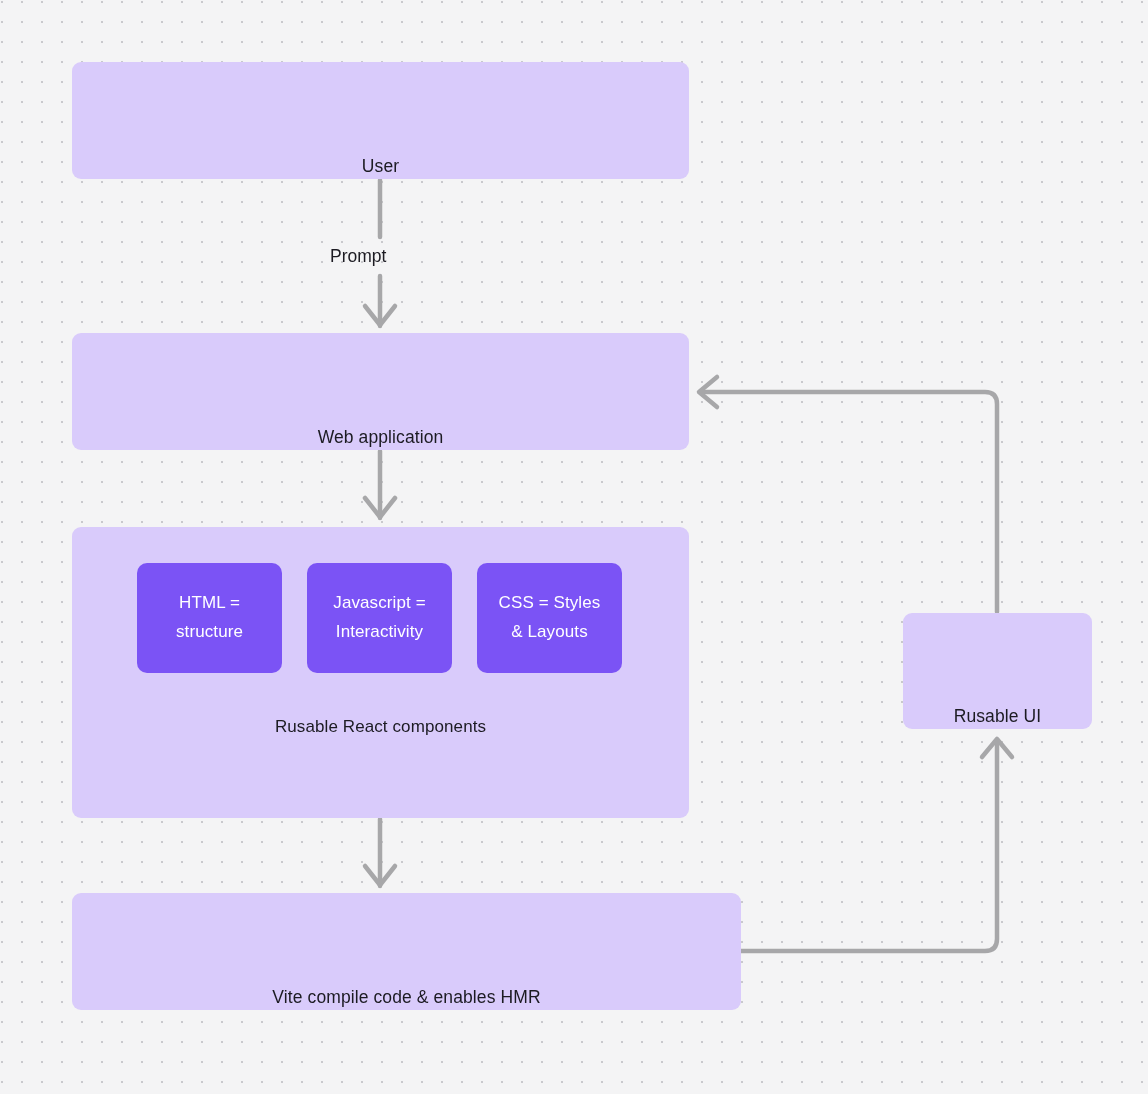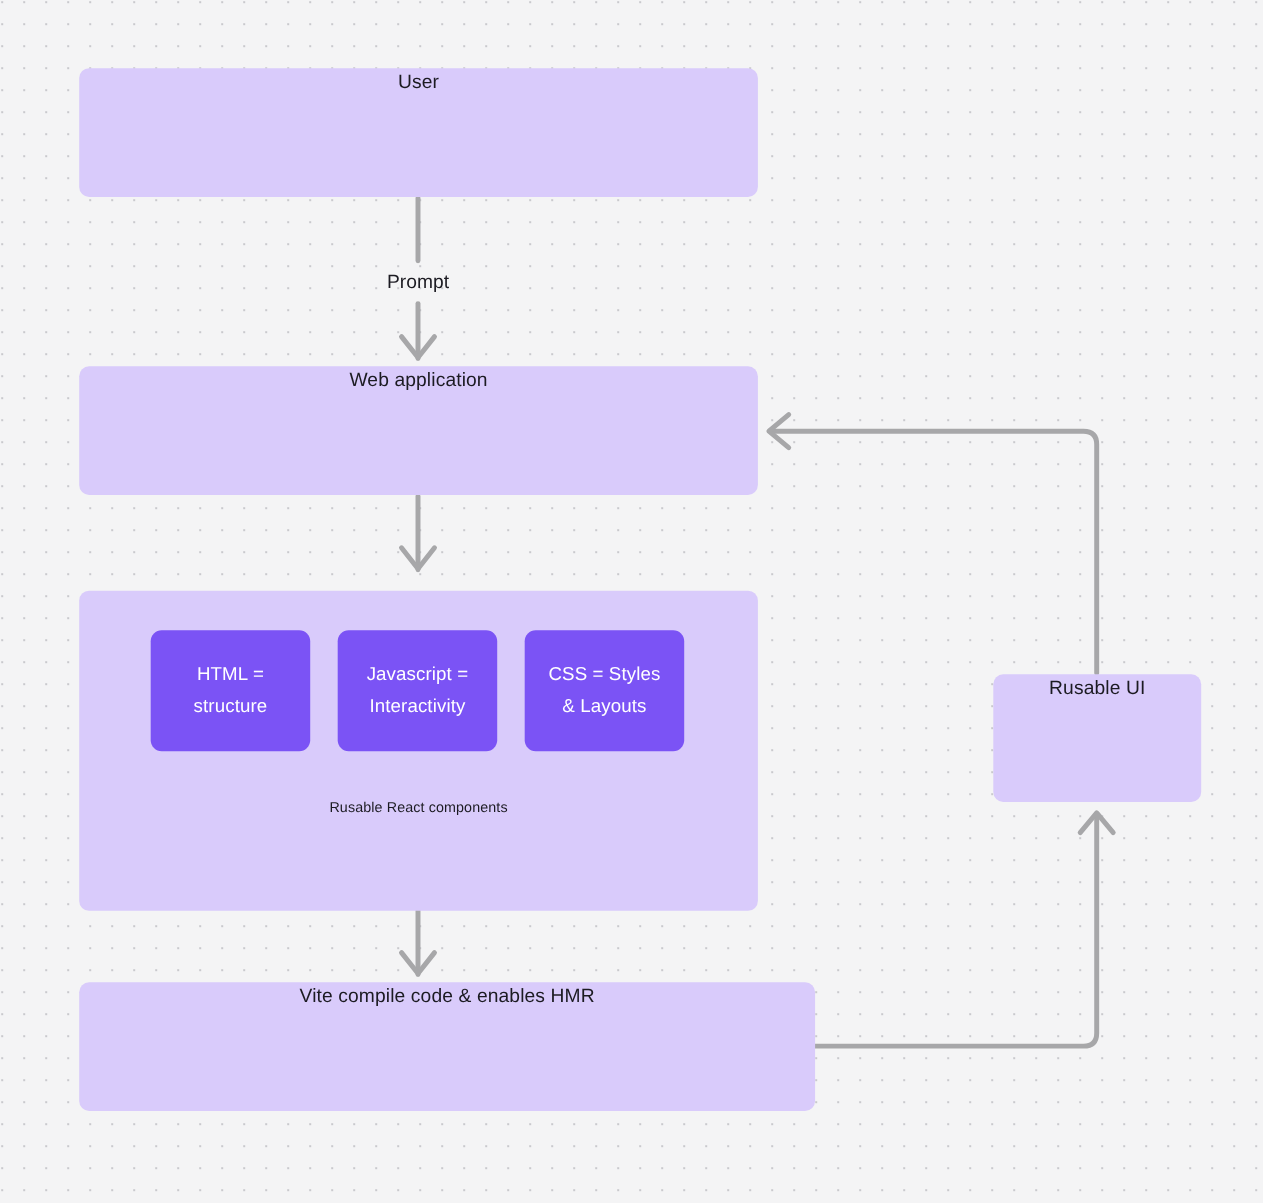--- a/index.html
+++ b/index.html
@@ -30,21 +30,21 @@
     width: 1148px;
     height: 1094px;
     pointer-events: none;
   }
   .node {
     position: absolute;
     box-sizing: border-box;
     background: #d9cbfb;
     border-radius: 9px;
     display: flex;
-    align-items: flex-start;
+    align-items: flex-end;
     justify-content: center;
     color: #1c1b22;
     font-size: 17.5px;
     line-height: 1.45;
     text-align: center;
     letter-spacing: 0.1px;
   }
   .node-label {
     display: block;
     white-space: pre-line;
@@ -61,21 +61,20 @@
     width: 617px;
     height: 117px;
   }
   #node-components {
     left: 72px;
     top: 527px;
     width: 617px;
     height: 291px;
     display: block;
     padding: 0;
-    margin-top: 10px;
   }
   #node-vite {
     left: 72px;
     top: 893px;
     width: 669px;
     height: 117px;
   }
   #node-render {
     left: 903px;
     top: 613px;
@@ -106,29 +105,29 @@
     text-align: center;
     white-space: pre-line;
   }
   .container-caption {
     position: absolute;
     left: 0;
     top: 188px;
     width: 617px;
     text-align: center;
     color: #1c1b22;
-    font-size: 13px;
+    font-size: 17px;
     line-height: 1.45;
   }
   .edge-label {
     position: absolute;
     color: #1c1b22;
     font-size: 17.5px;
     line-height: 1.2;
-    text-align: center;
+    text-align: left;
     white-space: nowrap;
   }
   #edge-label-prompt {
     left: 330px;
     top: 246px;
     width: 100px;
   }
 </style>
 </head>
 <body>

